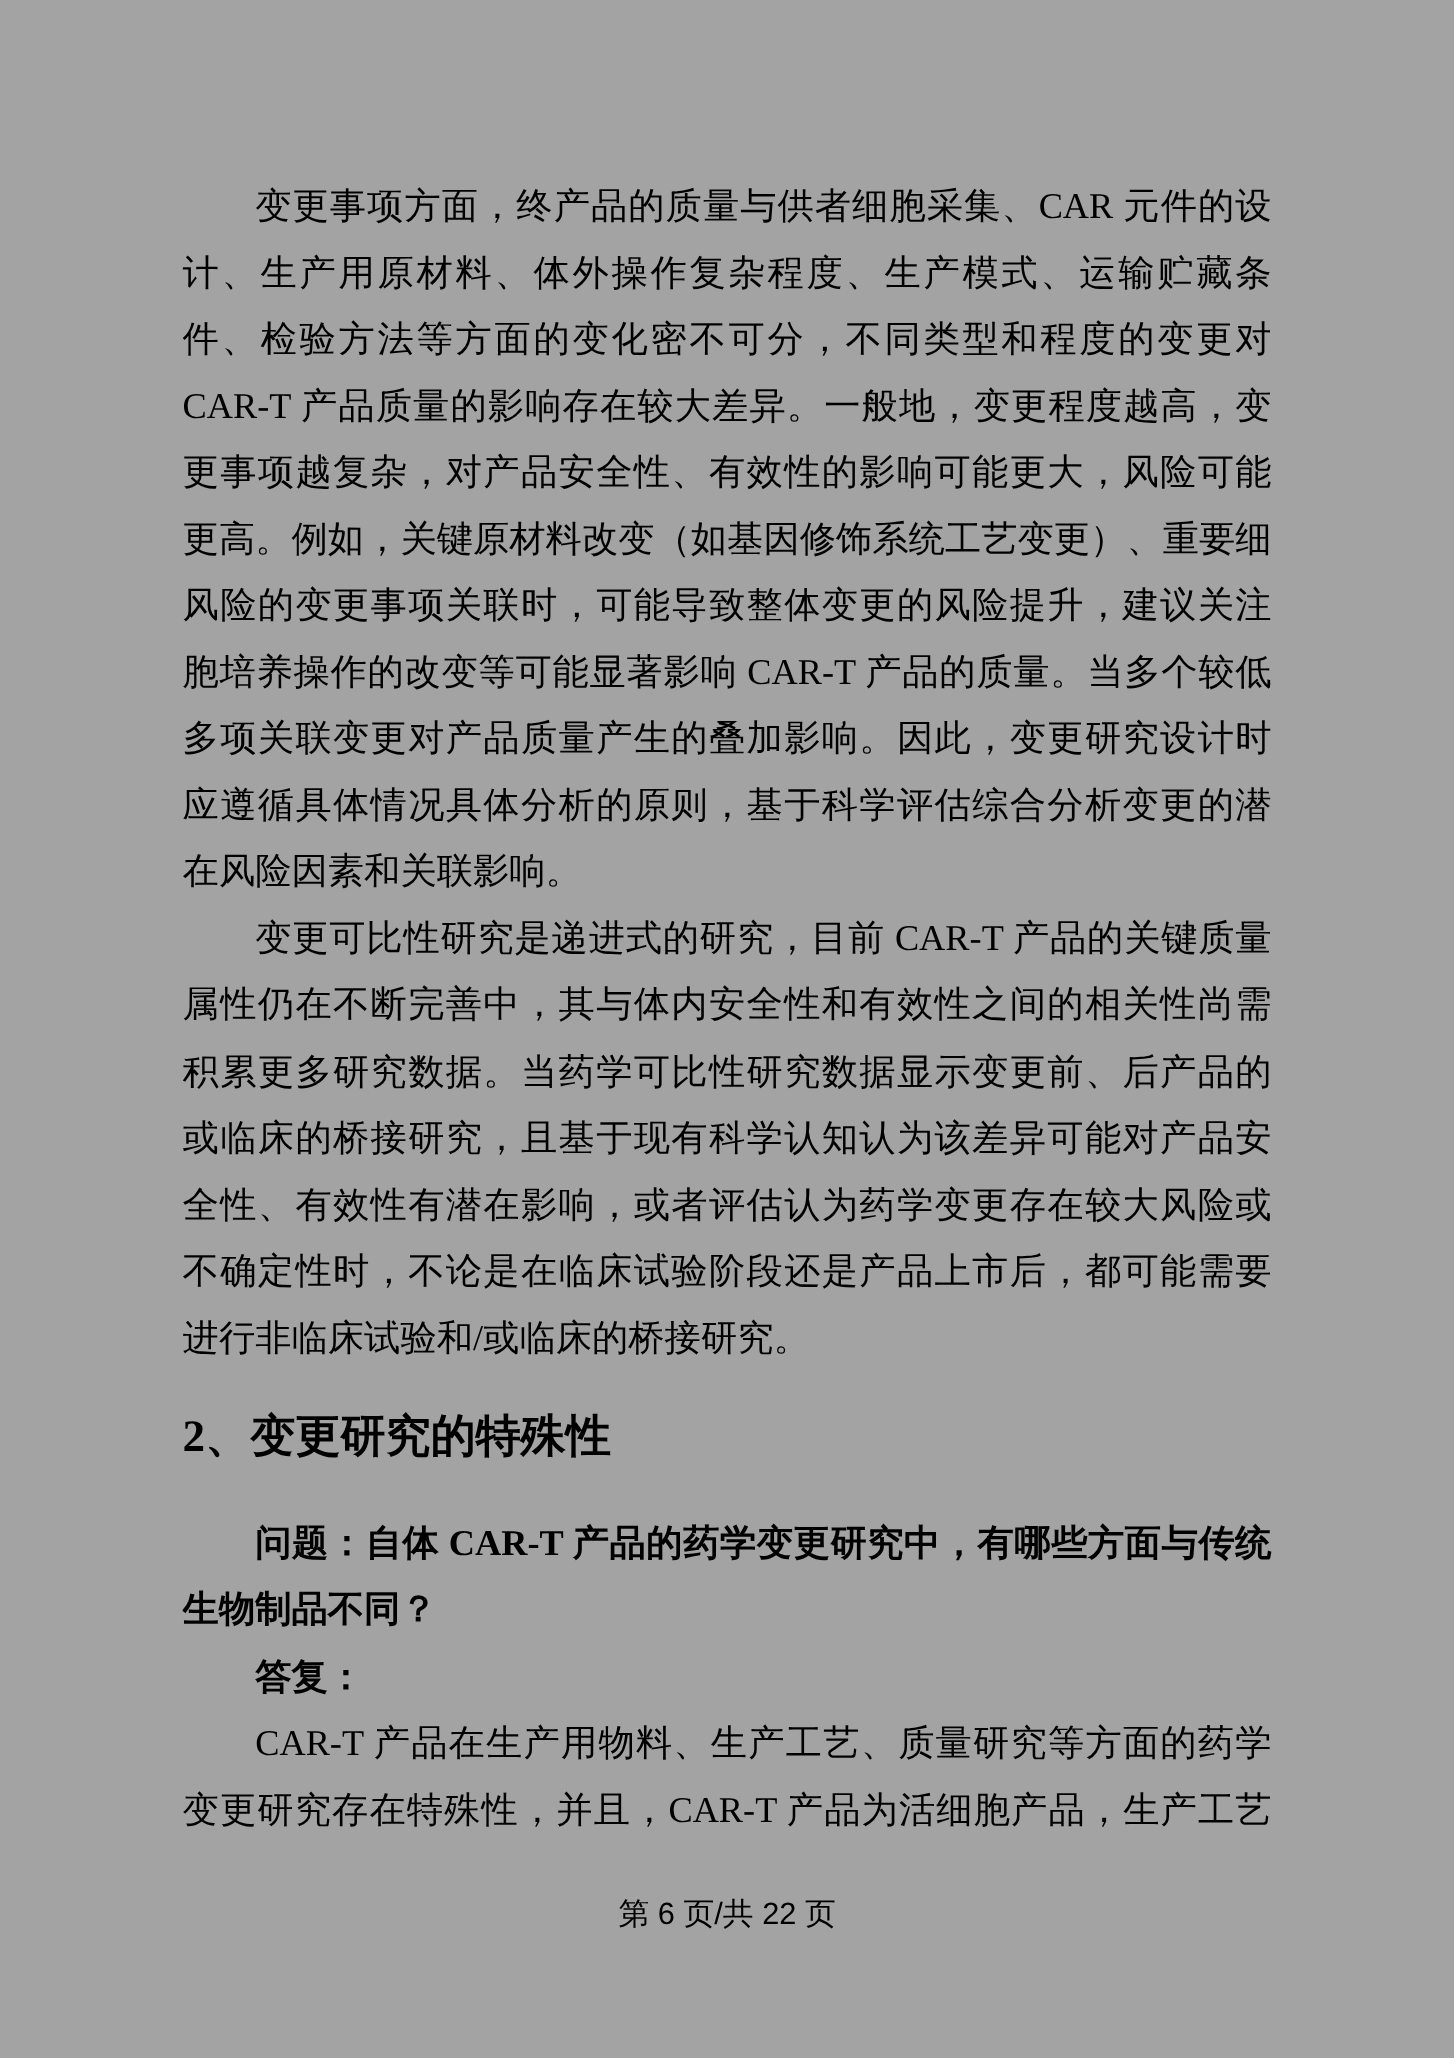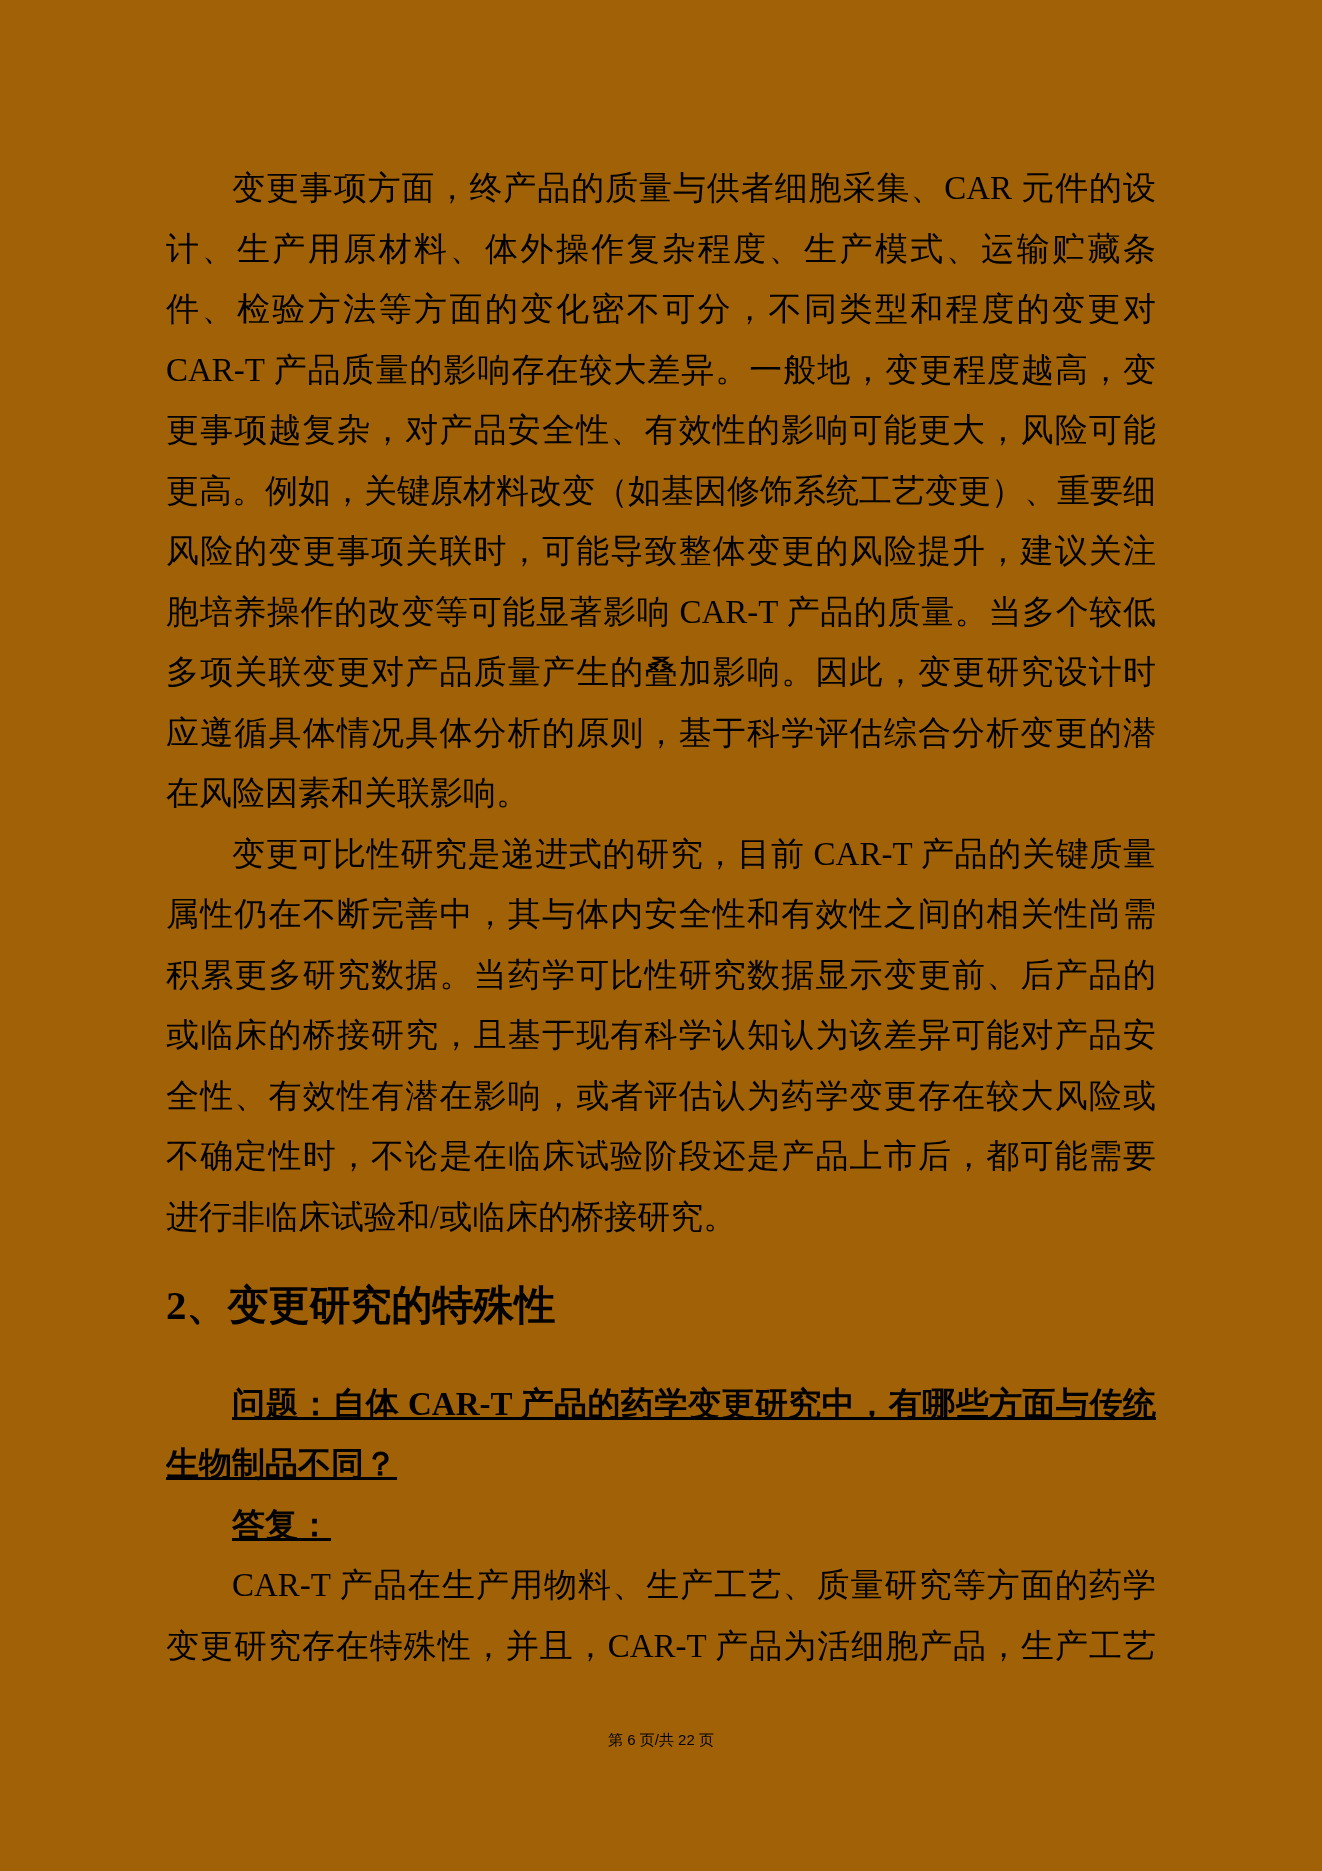--- a/index.html
+++ b/index.html
@@ -4,21 +4,21 @@
 <style>
   html, body {
     margin: 0;
     padding: 0;
     background: #ffffff;
   }
   .page {
     position: relative;
     width: 1322px;
     height: 1871px;
-    background: #a16207;
+    background: #a3a3a3;
     color: #000000;
     font-family: "Liberation Serif", serif;
     overflow: hidden;
   }
   .content {
     position: absolute;
     left: 166px;
     top: 158px;
     width: 990px;
     font-size: 33px;
@@ -34,38 +34,37 @@
   }
   .line.short {
     text-align: center;
     text-align-last: left;
   }
   .line.indent {
     text-indent: 66px;
   }
   .bold {
     font-weight: bold;
-    text-decoration: underline;
   }
   .section-heading {
     font-size: 41px;
     font-weight: bold;
     text-align: left;
     text-align-last: left;
     margin-top: 28px;
     margin-bottom: 38px;
     height: 60.5px;
   }
   .footer {
     position: absolute;
     left: 0;
     top: 1727px;
     width: 100%;
     text-align: center;
-    font-size: 15px;
+    font-size: 28px;
     line-height: 26px;
     font-family: "Liberation Sans", sans-serif;
     color: #000000;
   }
 </style>
 </head>
 <body>
 
 <div class="page">
 

